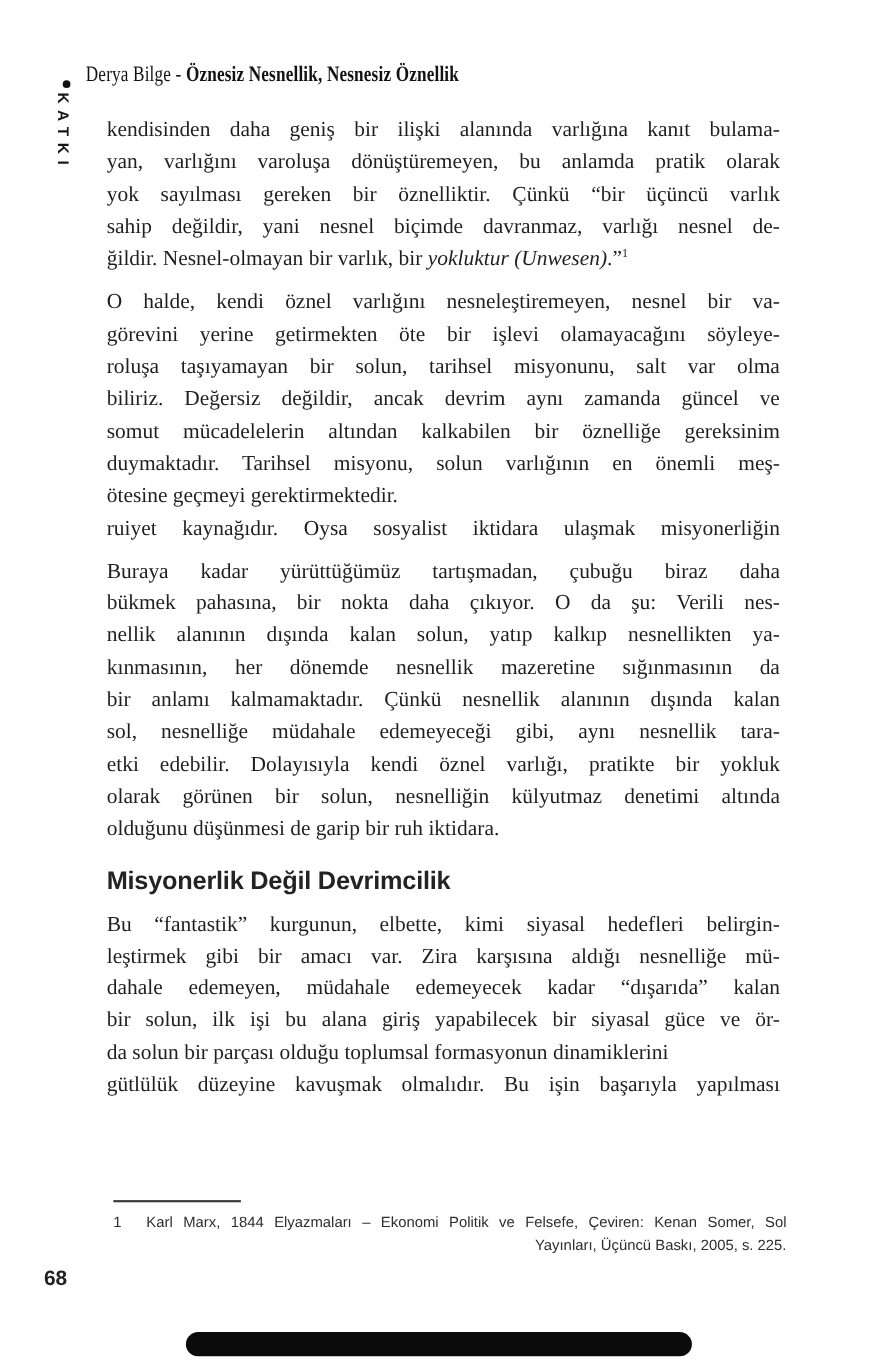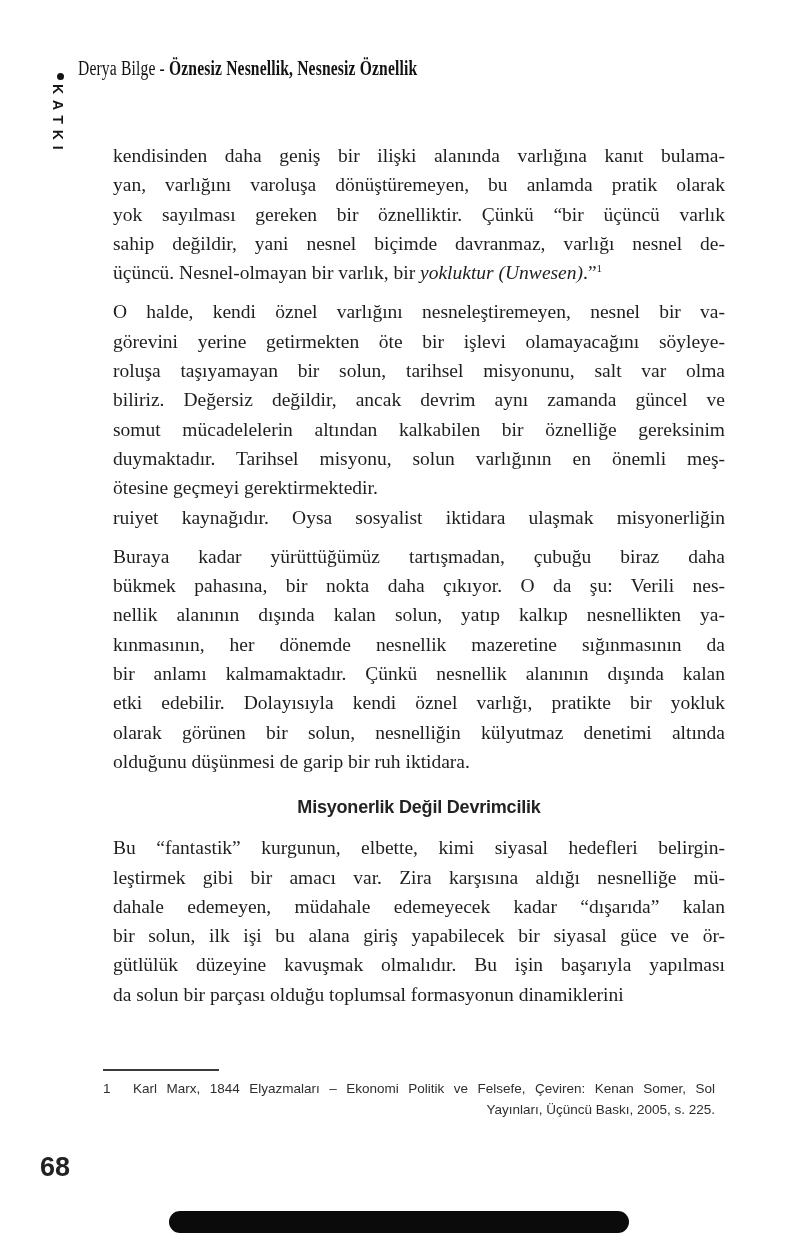--- a/index.html
+++ b/index.html
@@ -42,62 +42,61 @@
     position: absolute; left: 50px; top: 84px;
     writing-mode: vertical-rl;
     font-family: "Liberation Sans", sans-serif;
     font-weight: 700; font-size: 14px;
     letter-spacing: 6px;
     color: #161616;
   }
 
   
   .body-column {
-    position: absolute; left: 113px; top: 104px; width: 612px; margin-top: 37px;
+    position: absolute; left: 97px; top: 104px; width: 612px;
   }
   .para {
     margin: 0 0 10px 0;
     font-size: 19.5px;
     line-height: 29.3px;
     color: #1e1e1e;
   }
   .line { text-align: justify; text-align-last: justify; }
   .line.last { text-align-last: left; }
   .para i { font-style: italic; }
   .para sup { font-size: 11px; line-height: 0; vertical-align: 7px; }
 
   .section-heading {
     font-family: "Liberation Sans", sans-serif;
     font-weight: 700;
-    font-size: 18px;
+    font-size: 23px;
     letter-spacing: -0.2px;
     color: #232323;
     margin: 17px 0 12px 0;
     line-height: 28px;
-    text-align: center;
   }
 
   
   .footnote {
-    position: absolute; left: 103px; top: 1069px; width: 612px;
+    position: absolute; left: 103px; top: 1091px; width: 612px;
     font-family: "Liberation Sans", sans-serif;
     font-size: 13.5px; line-height: 21px; color: #2e2e2e;
   }
   .fn-divider {
     width: 116px; height: 1.5px; background: #3a3a3a; margin-bottom: 7px;
   }
   .fn-line  { text-align: justify; text-align-last: justify; }
   .fn-line2 { text-align: right; }
   .fn-num   { display: inline-block; width: 30px; }
 
   
   .page-number {
     position: absolute; left: 40px; top: 1152px;
     font-family: "Liberation Sans", sans-serif;
-    font-weight: 600; font-size: 27px; color: #222222;
+    font-weight: 600; font-size: 19px; color: #222222;
   }
 
   
   .home-indicator {
     position: absolute; left: 50%; transform: translateX(-50%);
     bottom: 8px; width: 460px; height: 22px;
     background: #0b0b0b; border-radius: 12px;
   }
 </style>
 </head>
@@ -109,50 +108,51 @@
 </div>
 
 <div class="margin-label">KATKI</div>
 
 <div class="body-column">
     <div class="para">
       <div class="line"><span>kendisinden daha geniş bir ilişki alanında varlığına kanıt bulama-</span></div>
       <div class="line"><span>yan, varlığını varoluşa dönüştüremeyen, bu anlamda pratik olarak</span></div>
       <div class="line"><span>yok sayılması gereken bir öznelliktir. Çünkü “bir üçüncü varlık</span></div>
       <div class="line"><span>sahip değildir, yani nesnel biçimde davranmaz, varlığı nesnel de-</span></div>
-      <div class="line last"><span>üçüncü. Nesnel-olmayan bir varlık, bir </span><i>yokluktur</i><span> </span><i>(Unwesen)</i><span>.”</span><sup>1</sup></div>
+      <div class="line last"><span>ğildir. Nesnel-olmayan bir varlık, bir </span><i>yokluktur</i><span> </span><i>(Unwesen)</i><span>.”</span><sup>1</sup></div>
     </div>
     <div class="para">
       <div class="line"><span>O halde, kendi öznel varlığını nesneleştiremeyen, nesnel bir va-</span></div>
       <div class="line"><span>görevini yerine getirmekten öte bir işlevi olamayacağını söyleye-</span></div>
       <div class="line"><span>roluşa taşıyamayan bir solun, tarihsel misyonunu, salt var olma</span></div>
       <div class="line"><span>biliriz. Değersiz değildir, ancak devrim aynı zamanda güncel ve</span></div>
       <div class="line"><span>somut mücadelelerin altından kalkabilen bir öznelliğe gereksinim</span></div>
       <div class="line"><span>duymaktadır. Tarihsel misyonu, solun varlığının en önemli meş-</span></div>
       <div class="line last"><span>ötesine geçmeyi gerektirmektedir.</span></div>
       <div class="line"><span>ruiyet kaynağıdır. Oysa sosyalist iktidara ulaşmak misyonerliğin</span></div>
     </div>
     <div class="para">
       <div class="line"><span>Buraya kadar yürüttüğümüz tartışmadan, çubuğu biraz daha</span></div>
       <div class="line"><span>bükmek pahasına, bir nokta daha çıkıyor. O da şu: Verili nes-</span></div>
       <div class="line"><span>nellik alanının dışında kalan solun, yatıp kalkıp nesnellikten ya-</span></div>
       <div class="line"><span>kınmasının, her dönemde nesnellik mazeretine sığınmasının da</span></div>
       <div class="line"><span>bir anlamı kalmamaktadır. Çünkü nesnellik alanının dışında kalan</span></div>
+      <div class="line"><span>sol, nesnelliğe müdahale edemeyeceği gibi, aynı nesnellik tara-</span></div>
       <div class="line"><span>etki edebilir. Dolayısıyla kendi öznel varlığı, pratikte bir yokluk</span></div>
       <div class="line"><span>olarak görünen bir solun, nesnelliğin külyutmaz denetimi altında</span></div>
       <div class="line last"><span>olduğunu düşünmesi de garip bir ruh iktidara.</span></div>
     </div>
     <div class="section-heading">Misyonerlik Değil Devrimcilik</div>
     <div class="para">
       <div class="line"><span>Bu “fantastik” kurgunun, elbette, kimi siyasal hedefleri belirgin-</span></div>
       <div class="line"><span>leştirmek gibi bir amacı var. Zira karşısına aldığı nesnelliğe mü-</span></div>
       <div class="line"><span>dahale edemeyen, müdahale edemeyecek kadar “dışarıda” kalan</span></div>
       <div class="line"><span>bir solun, ilk işi bu alana giriş yapabilecek bir siyasal güce ve ör-</span></div>
+      <div class="line last"><span>da solun bir parçası olduğu toplumsal formasyonun dinamiklerini</span></div>
       <div class="line"><span>gütlülük düzeyine kavuşmak olmalıdır. Bu işin başarıyla yapılması</span></div>
-      <div class="line last"><span>da solun bir parçası olduğu toplumsal formasyonun dinamiklerini</span></div>
     </div>
   </div>
 
 <div class="footnote">
   <div class="fn-divider"></div>
   <div class="fn-line"><span class="fn-num">1</span><span>Karl Marx, 1844 Elyazmaları – Ekonomi Politik ve Felsefe, Çeviren: Kenan Somer, Sol</span></div>
   <div class="fn-line2">Yayınları, Üçüncü Baskı, 2005, s. 225.</div>
 </div>
 
 <div class="page-number">68</div>

